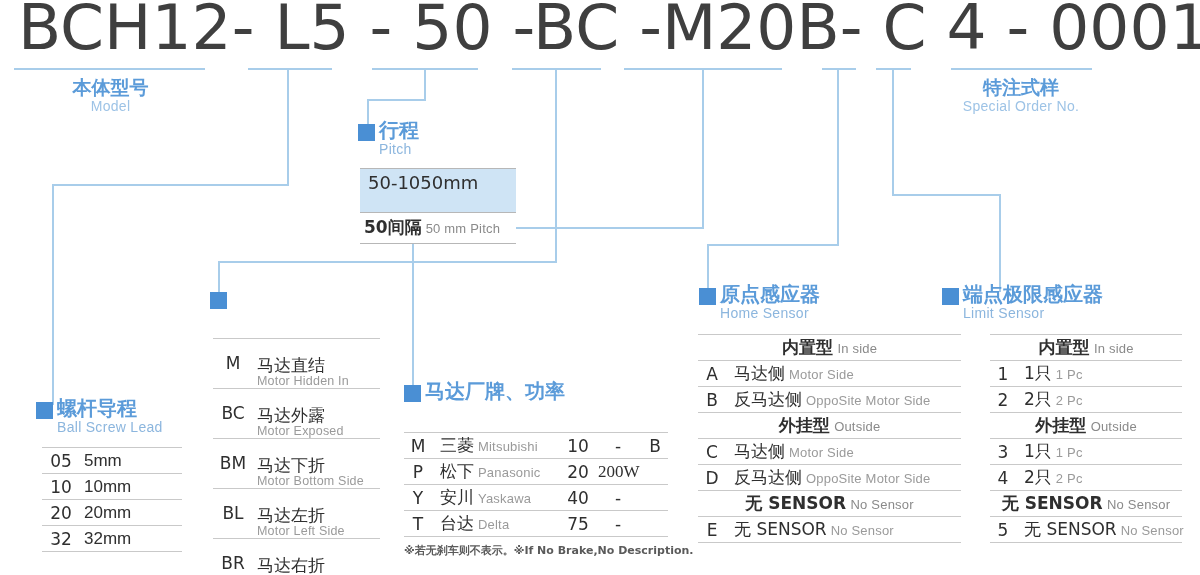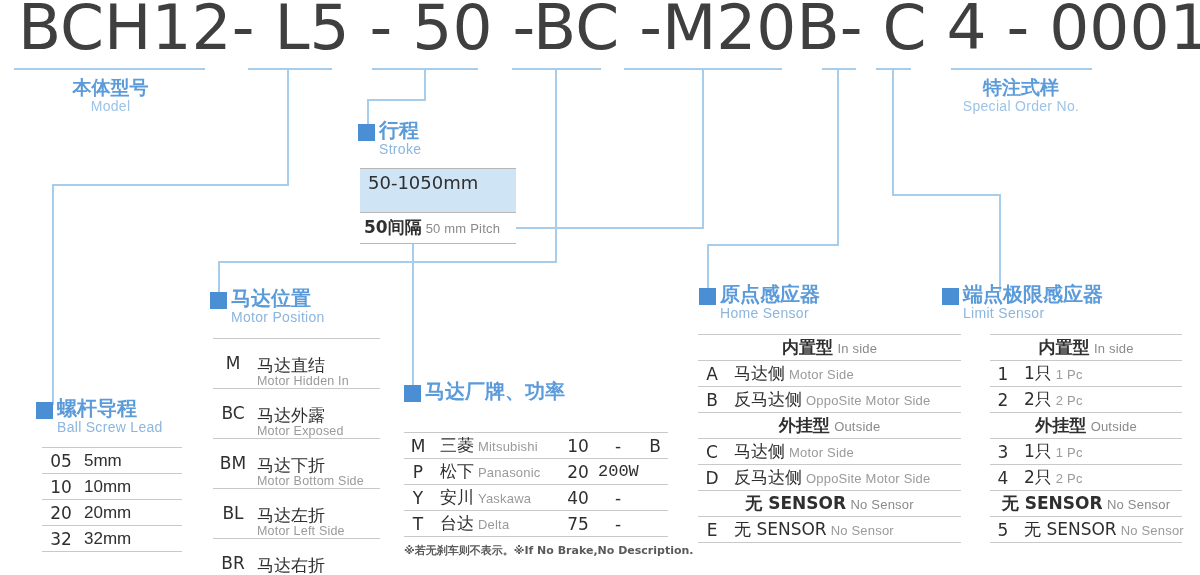--- a/index.html
+++ b/index.html
@@ -157,21 +157,21 @@
   <div class="cap" style="left:931px;top:76px;width:180px;">
     <div class="t-cn">特注式样</div>
     <div class="t-en">Special Order No.</div>
   </div>
 
   <div class="sec" style="left:358px;top:120px;">
     <div class="sec-hd">
       <span class="marker"></span>
       <div class="sec-title-blk">
         <span class="t-cn">行程</span>
-        <span class="t-en">Stroke</span>
+        <span class="t-en">Pitch</span>
       </div>
     </div>
   </div>
   <div class="stroke-box" style="left:360px;top:168px;width:156px;">
     <div class="stroke-r1">50-1050mm</div>
     <div class="stroke-r2">
       <span class="cn">50间隔</span><span class="en">50 mm Pitch</span>
     </div>
   </div>
 
@@ -205,24 +205,20 @@
         <tr style="height:26px">
           <td class="key">32</td>
           <td class="val"><span class="cn" style="font-family:'Liberation Sans',sans-serif;font-size:17px">32mm</span></td>
         </tr>
       </tbody>
   </table>
 
   <div class="sec" style="left:210px;top:288px;">
     <div class="sec-hd">
       <span class="marker"></span>
-      <div class="sec-title-blk">
-        <span class="t-cn">马达位置</span>
-        <span class="t-en">Motor Position</span>
-      </div>
     </div>
   </div>
   <table class="tbl" style="position:absolute;left:213px;top:338px;width:167px;">
     <colgroup>
         <col style="width:40px">
         <col style="width:127px">
       </colgroup>
     <tbody id="tb-mp">
         <tr style="height:44px">
           <td class="key">M</td>
@@ -271,21 +267,21 @@
           <td class="val">
             <span style="display:block;text-align:center;font-size:17px;font-family:'DejaVu Sans',sans-serif">-</span>
           </td>
           <td class="key">B</td>
         </tr>
         <tr style="height:26px">
           <td class="key">P</td>
           <td class="val"><span class="inline"><span class="cn">松下</span><span class="en">Panasonic</span></span></td>
           <td class="key">20</td>
           <td class="val">
-            <span style="display:block;text-align:right;font-size:17px;font-family:Liberation Mono, monospace">200W</span>
+            <span style="display:block;text-align:right;font-size:17px;font-family:Liberation Serif, serif">200W</span>
           </td>
           <td class="val"></td>
         </tr>
         <tr style="height:26px">
           <td class="key">Y</td>
           <td class="val"><span class="inline"><span class="cn">安川</span><span class="en">Yaskawa</span></span></td>
           <td class="key">40</td>
           <td class="val">
             <span style="display:block;text-align:center;font-size:17px;font-family:'DejaVu Sans',sans-serif">-</span>
           </td>

